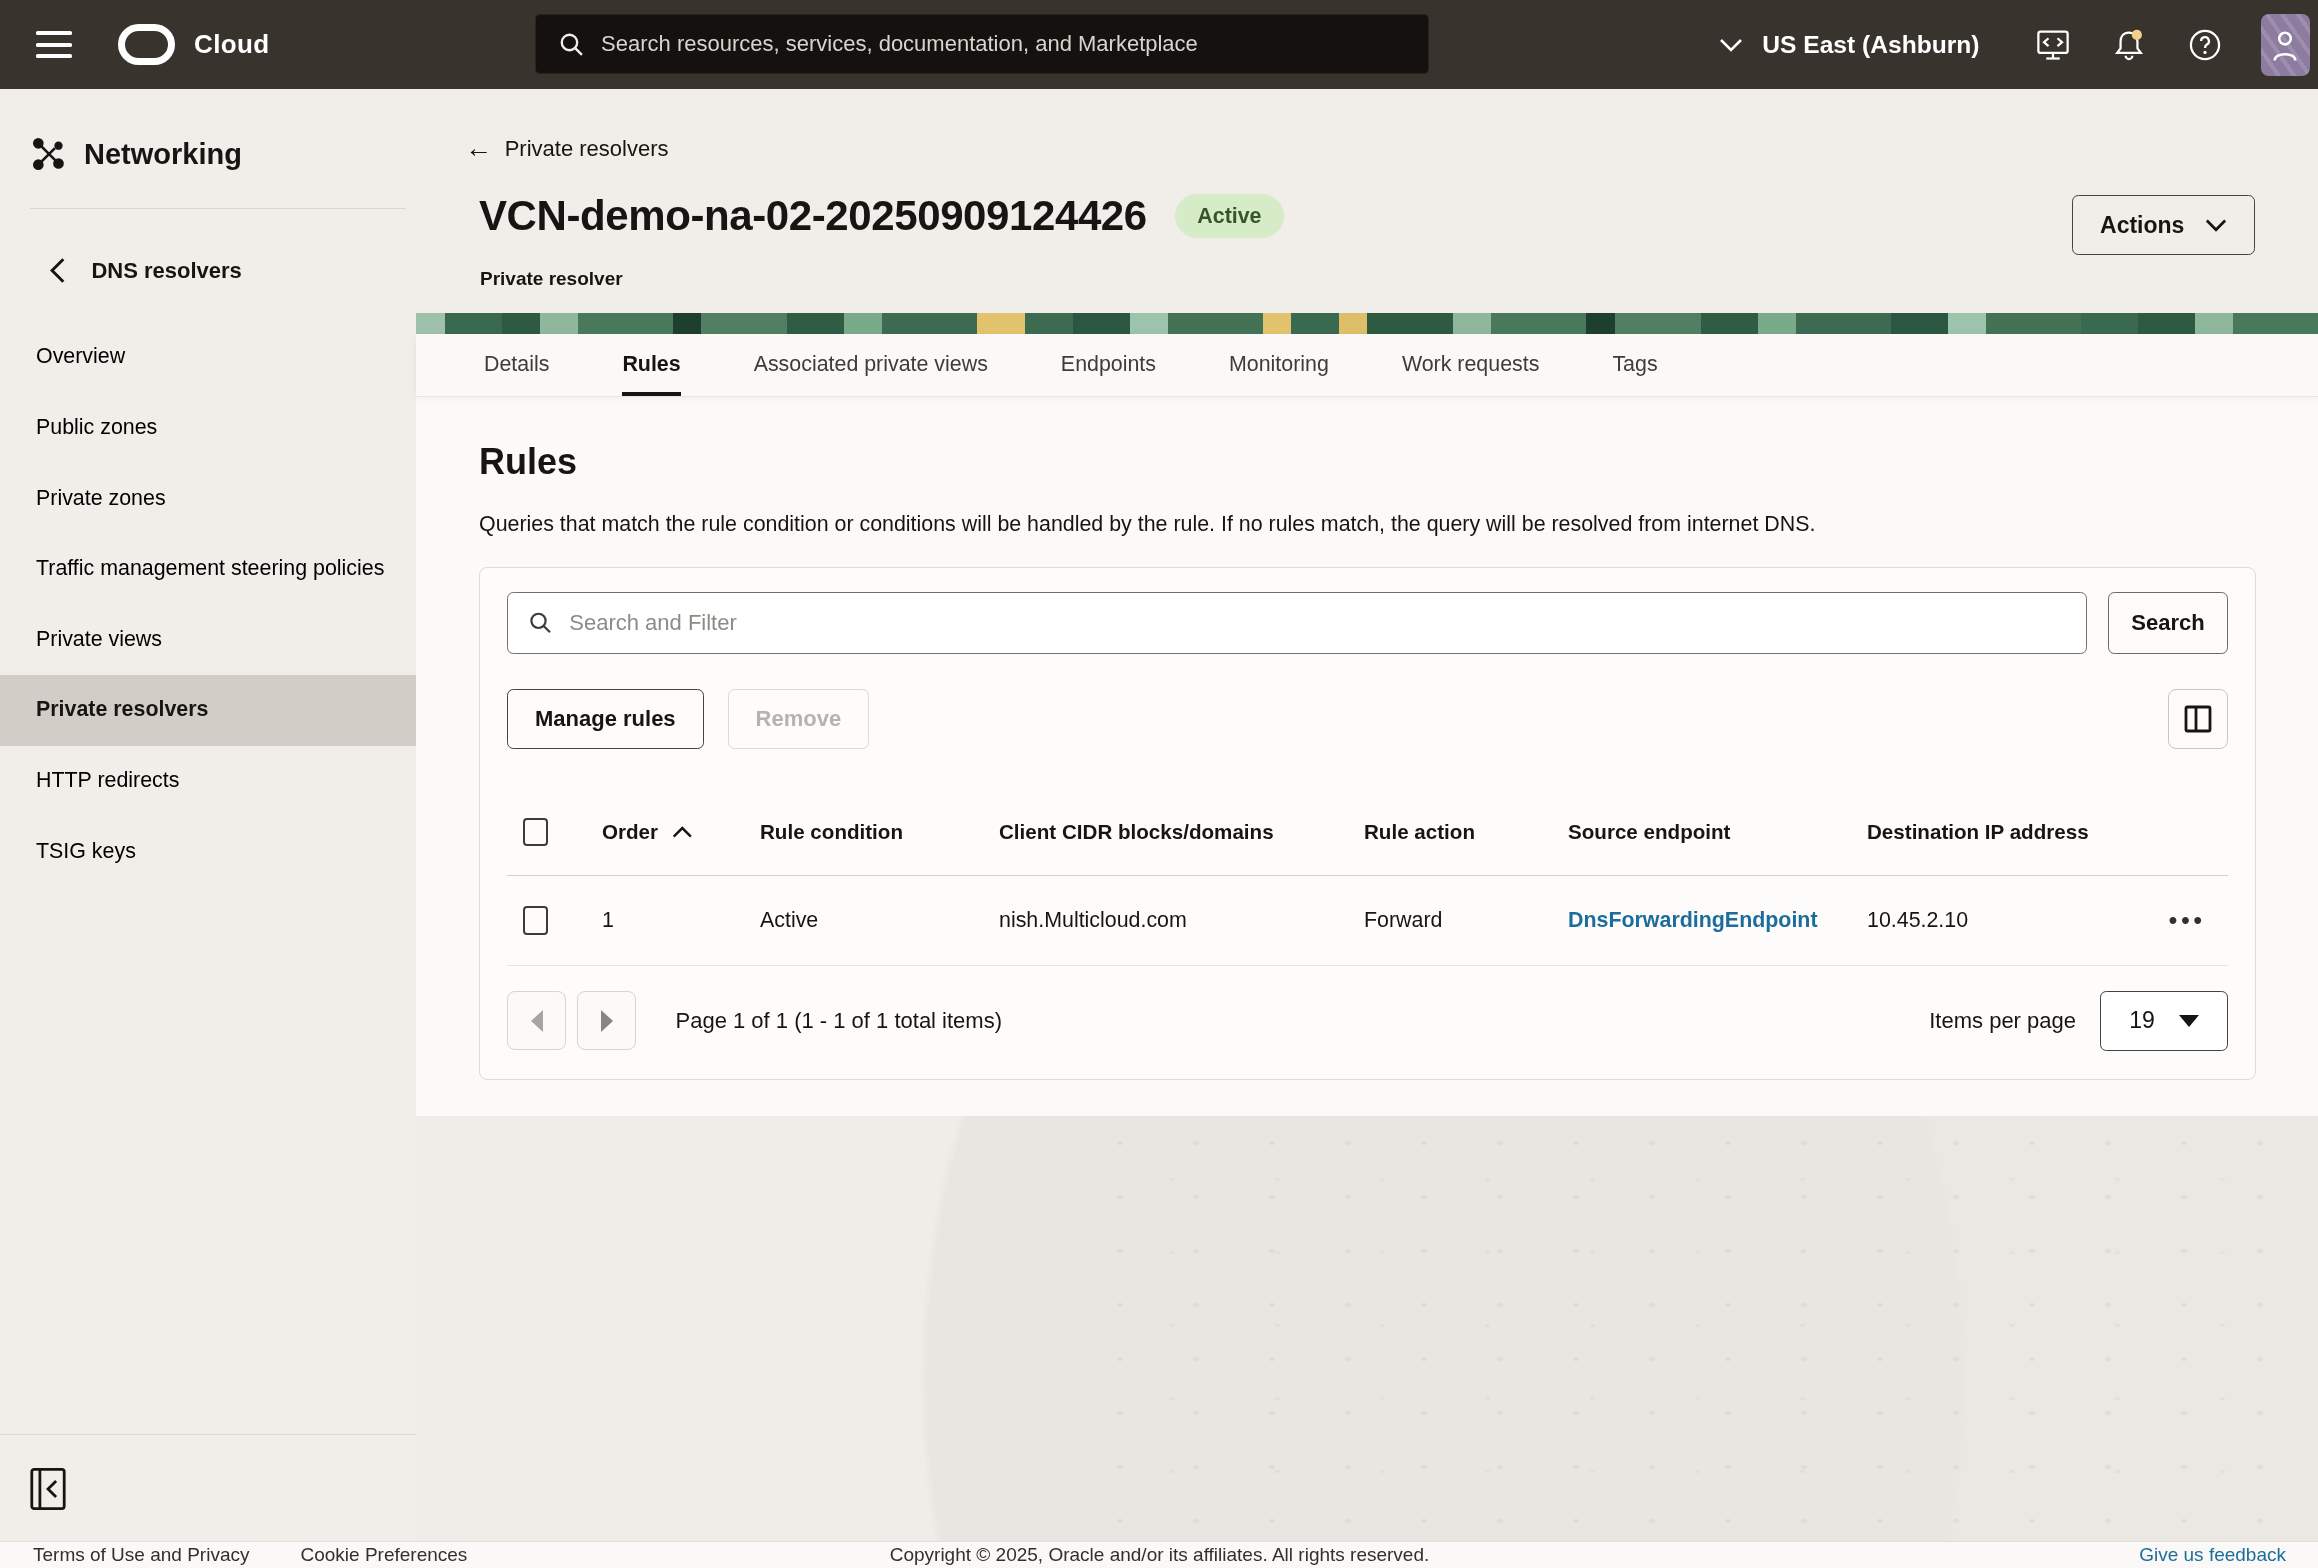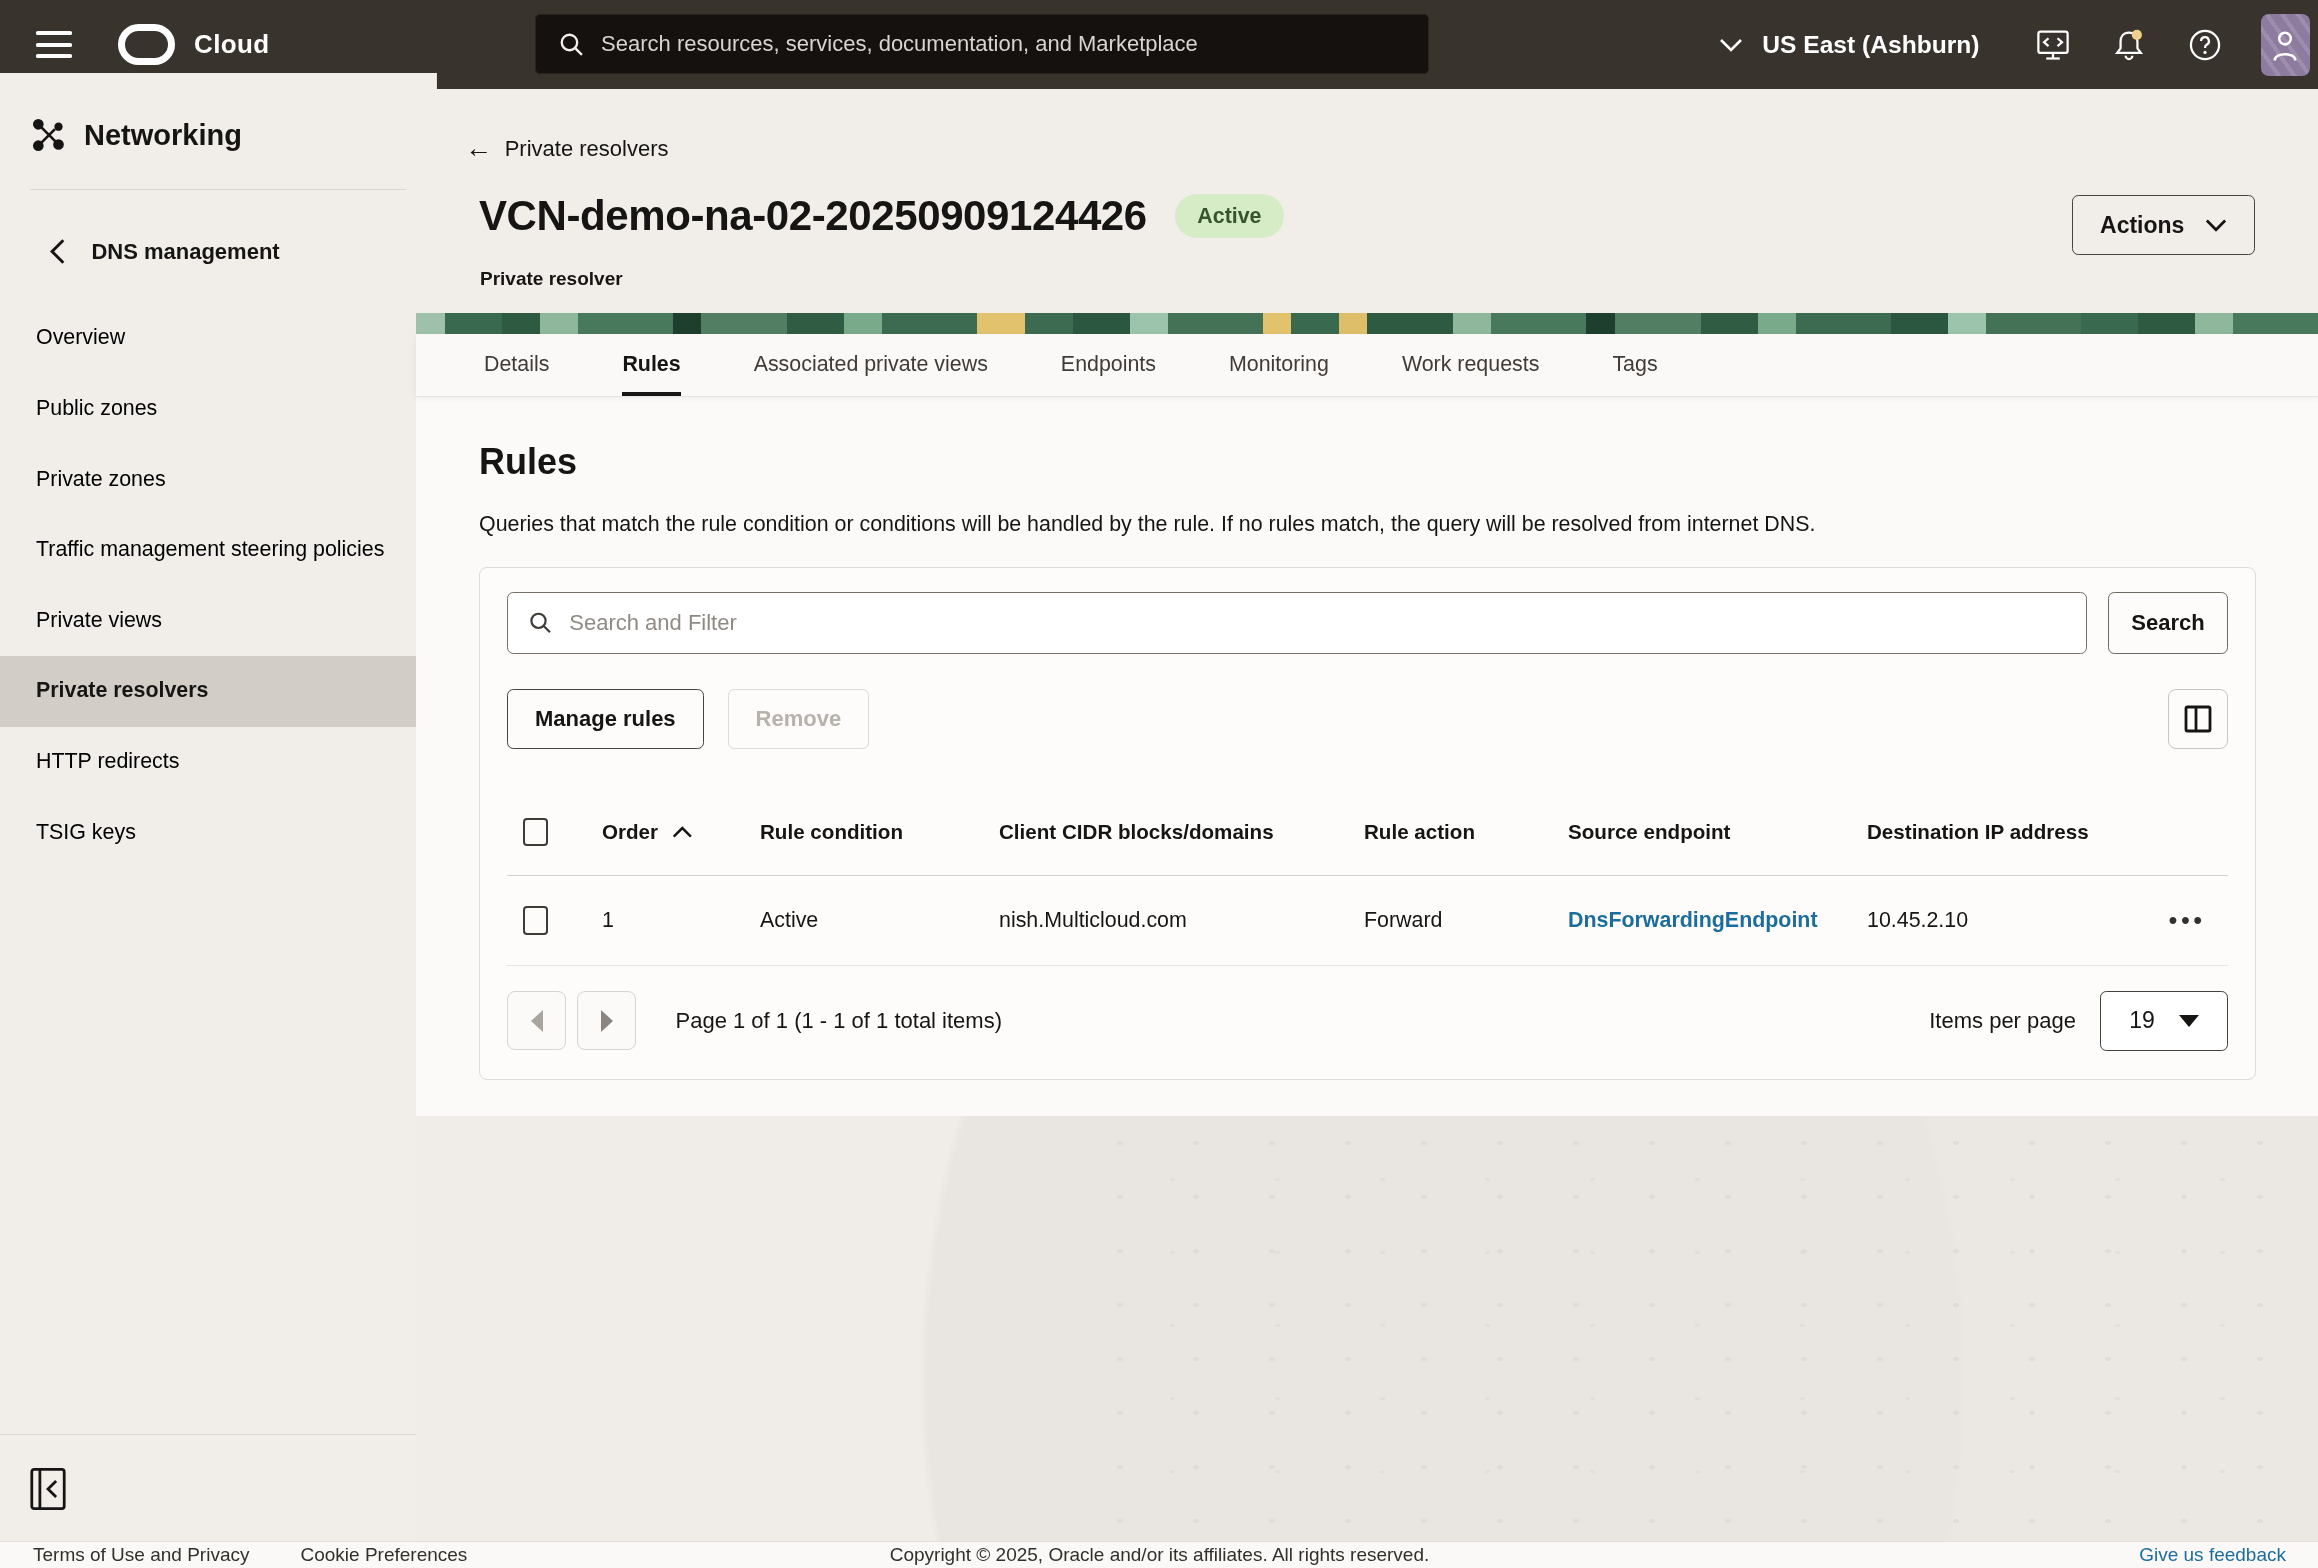--- a/index.html
+++ b/index.html
@@ -21,21 +21,21 @@
   .top-search input::placeholder { color:#d8d5d1; }
   .top-right { margin-left:auto; display:flex; }
   .region { display:flex; align-items:center; gap:19px; font-size:24.6px; font-weight:600; cursor:pointer; }
   .top-icons { display:flex; align-items:center; gap:40px; margin-left:55px; }
   .avatar { width:49px; height:62px; border-radius:8px; margin:0 9.5px 0 38px;
     background:#8d7ba0;
     background-image:repeating-linear-gradient(55deg, rgba(255,255,255,.14) 0 4px, transparent 4px 12.7px);
     display:grid; place-items:center; cursor:pointer; }
 
   
-  .sidebar { position:absolute; left:0; top:73px; bottom:28.5px; width:437px; background:#f1eeea; border-right:0.8px solid #e2ded9; }
+  .sidebar { position:absolute; left:0; top:92px; bottom:28.5px; width:437px; background:#f1eeea; border-right:0.8px solid #e2ded9; }
   .side-title { display:flex; align-items:center; padding:43px 0 0 30px; }
   .side-title-label { font-size:29px; font-weight:700; margin-left:16px; }
   .side-divider1 { margin:35px 30px 0; border-top:0.8px solid #d9d5d0; }
   .side-back { display:flex; align-items:center; margin-top:48px; padding-left:49px; cursor:pointer; }
   .side-back-label { font-size:22px; font-weight:700; margin-left:25px; }
   .side-nav { margin-top:38px; }
   .nav-item { font-size:21.4px; color:#000000; padding:21.4px 48px 21.4px 36px; line-height:1.3; cursor:pointer; }
   .nav-item.selected { background:#d2cec7; font-weight:700; color:#161513; }
   .side-divider2 { position:absolute; bottom:106px; left:0; right:0; border-top:0.8px solid #ddd9d4; }
   .collapse-btn { position:absolute; left:28.5px; bottom:30px; cursor:pointer; }
@@ -196,21 +196,21 @@
         <circle cx="24" cy="9" r="2.4" fill="#161513"></circle>
     </svg>
     <span class="side-title-label">Networking</span>
   </div>
   <div class="side-divider1"></div>
 
   <div class="side-back">
     <svg width="17.4" height="27" viewBox="0 0 14 24" fill="none" stroke="#161513" stroke-width="2.6">
         <polyline points="12,2 2,12 12,22"></polyline>
       </svg>
-    <span class="side-back-label">DNS management</span>
+    <span class="side-back-label">DNS resolvers</span>
   </div>
 
   <nav class="side-nav">
     <div class="nav-item">Overview</div>
     <div class="nav-item">Public zones</div>
     <div class="nav-item">Private zones</div>
     <div class="nav-item">Traffic management steering policies</div>
     <div class="nav-item">Private views</div>
     <div class="nav-item selected">Private resolvers</div>
     <div class="nav-item">HTTP redirects</div>

